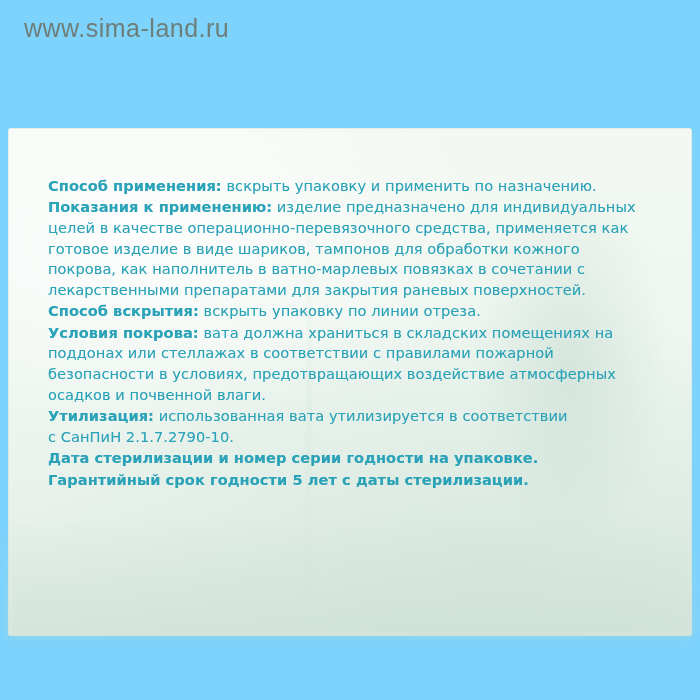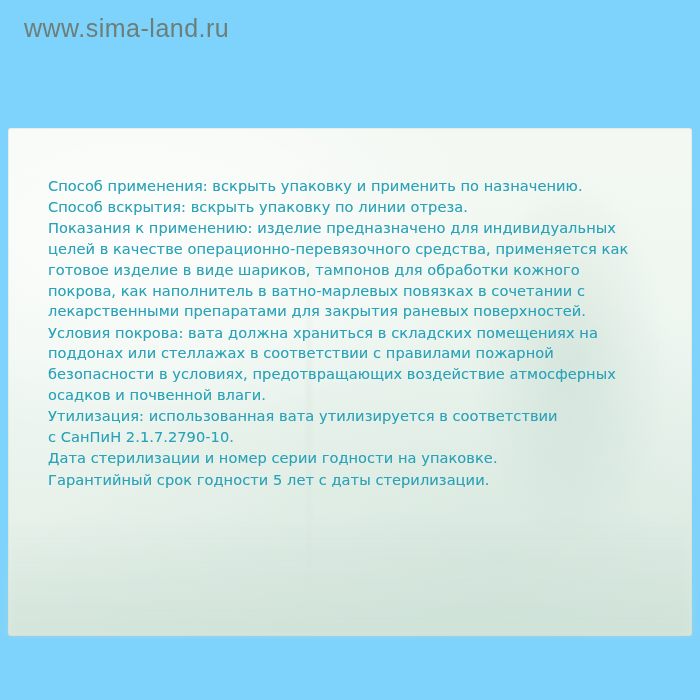--- a/index.html
+++ b/index.html
@@ -87,21 +87,21 @@
     font-family: "DejaVu Sans", sans-serif;
     font-size: 14.6px;
     line-height: 1.42;
     letter-spacing: 0.05px;
   }
   #label-text p {
     margin: 0 0 0.5px 0;
     text-indent: 0;
   }
   .lbl {
-    font-weight: normal;
+    font-weight: bold;
   }
   .body {
     font-weight: normal;
   }
   .tight { margin-bottom: 0; }
 
   
   #label-text {
     text-shadow: 0 0 0.4px rgba(42,162,184,0.35);
   }
@@ -118,25 +118,25 @@
     <div class="crease-b"></div>
     <div class="crease-c"></div>
 
     <div id="label-text">
 
       <p>
         <span class="lbl">Способ применения:</span><span class="body"> вскрыть упаковку и применить по назначению.</span>
       </p>
 
       <p>
-        <span class="lbl">Способ вскрытия:</span><span class="body"> вскрыть упаковку по линии отреза.</span>
+        <span class="lbl">Показания к применению:</span><span class="body"> изделие предназначено для индивидуальных целей в качестве операционно-перевязочного средства, применяется как готовое изделие в виде шариков, тампонов для обработки кожного покрова, как наполнитель в ватно-марлевых повязках в сочетании с лекарственными препаратами для закрытия раневых поверхностей.</span>
       </p>
 
       <p>
-        <span class="lbl">Показания к применению:</span><span class="body"> изделие предназначено для индивидуальных целей в качестве операционно-перевязочного средства, применяется как готовое изделие в виде шариков, тампонов для обработки кожного покрова, как наполнитель в ватно-марлевых повязках в сочетании с лекарственными препаратами для закрытия раневых поверхностей.</span>
+        <span class="lbl">Способ вскрытия:</span><span class="body"> вскрыть упаковку по линии отреза.</span>
       </p>
 
 
       <p>
         <span class="lbl">Условия покрова:</span><span class="body"> вата должна храниться в складских помещениях на поддонах или стеллажах в соответствии с правилами пожарной безопасности в условиях, предотвращающих воздействие атмосферных осадков и почвенной влаги.</span>
       </p>
 
       <p class="tight">
         <span class="lbl">Утилизация:</span><span class="body"> использованная вата утилизируется в соответствии</span>
       </p>

